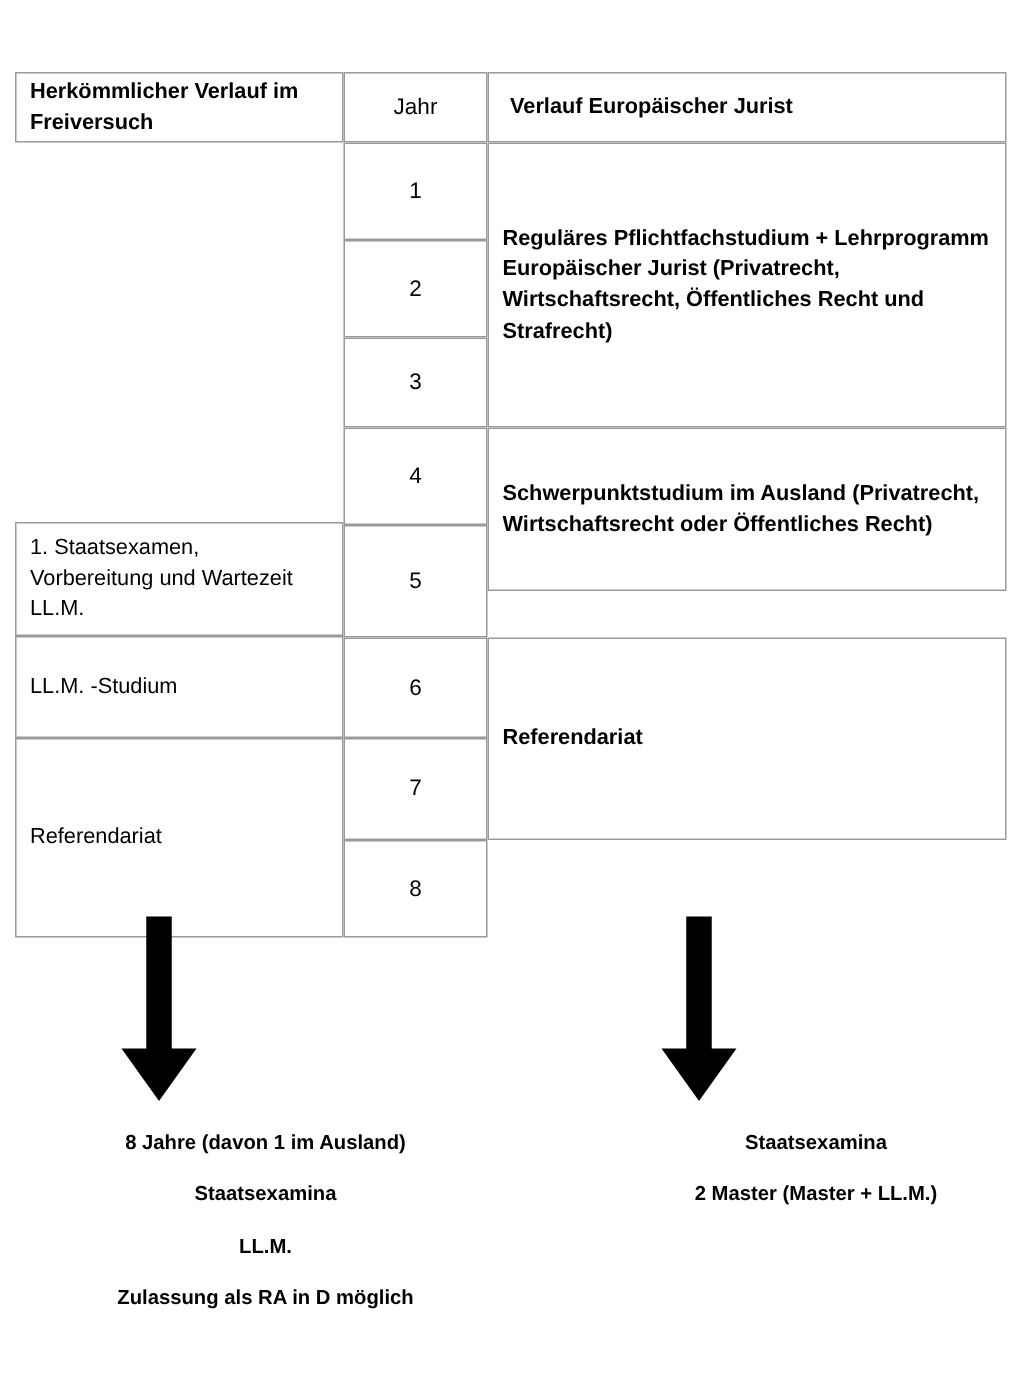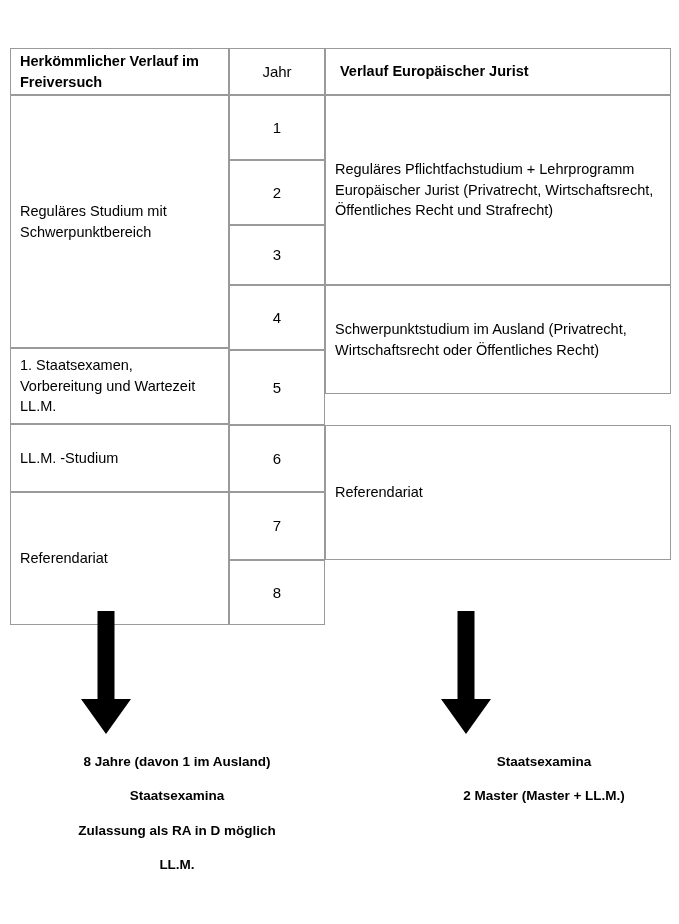--- a/index.html
+++ b/index.html
@@ -48,21 +48,21 @@
     justify-content: center;
   }
   .cell.center .cell-text {
     text-align: center;
     font-size: 15px;
   }
 
   
   .col-left   { left: 0px;   width: 219px; }
   .col-year   { left: 219px; width: 96px;  }
-  .col-right  { left: 315px; width: 346px; }
+  .col-right  { left: 315px; width: 346px; font-weight: bold; }
 
   
   .arrow {
     position: absolute;
   }
   .arrow svg { display: block; }
 
   
   .summary {
     position: absolute;
@@ -87,23 +87,20 @@
   <div class="cell header-cell col-left" style="top:0px; height:47px;">
     <span class="cell-text" style="font-weight:bold;">Herkömmlicher Verlauf im Freiversuch</span>
   </div>
   <div class="cell header-cell col-year center" style="top:0px; height:47px;">
     <span class="cell-text" style="font-weight:normal;text-align:right;">Jahr</span>
   </div>
   <div class="cell header-cell col-right" style="top:0px; height:47px;padding-left:14px;">
     <span class="cell-text" style="font-weight:bold;">Verlauf Europäischer Jurist</span>
   </div>
 
-  <div class="cell col-left" style="top:47px; height:253px;">
-    <span class="cell-text">Reguläres Studium mit Schwerpunktbereich</span>
-  </div>
   <div class="cell col-left" style="top:300px; height:76px;">
     <span class="cell-text">1. Staatsexamen, Vorbereitung und Wartezeit LL.M.</span>
   </div>
   <div class="cell col-left" style="top:376px; height:68px;">
     <span class="cell-text">LL.M. -Studium</span>
   </div>
   <div class="cell col-left" style="top:444px; height:133px;">
     <span class="cell-text">Referendariat</span>
   </div>
 
@@ -151,20 +148,20 @@
 
 <div class="arrow" style="left:440px; top:610px;">
   <svg width="52" height="126" viewBox="0 0 52 126" xmlns="http://www.w3.org/2000/svg">
     <polygon points="17.5,1 34.5,1 34.5,89 51,89 26,124 1,89 17.5,89" fill="#000000"></polygon>
   </svg>
 </div>
 
 <div id="summary-left" class="summary">
   <div class="summary-line">8 Jahre (davon 1 im Ausland)</div>
   <div class="summary-line">Staatsexamina</div>
+  <div class="summary-line">LL.M.</div>
   <div class="summary-line">Zulassung als RA in D möglich</div>
-  <div class="summary-line">LL.M.</div>
 </div>
 
 <div id="summary-right" class="summary">
   <div class="summary-line">Staatsexamina</div>
   <div class="summary-line">2 Master (Master + LL.M.)</div>
 </div>
 
 </body></html>

